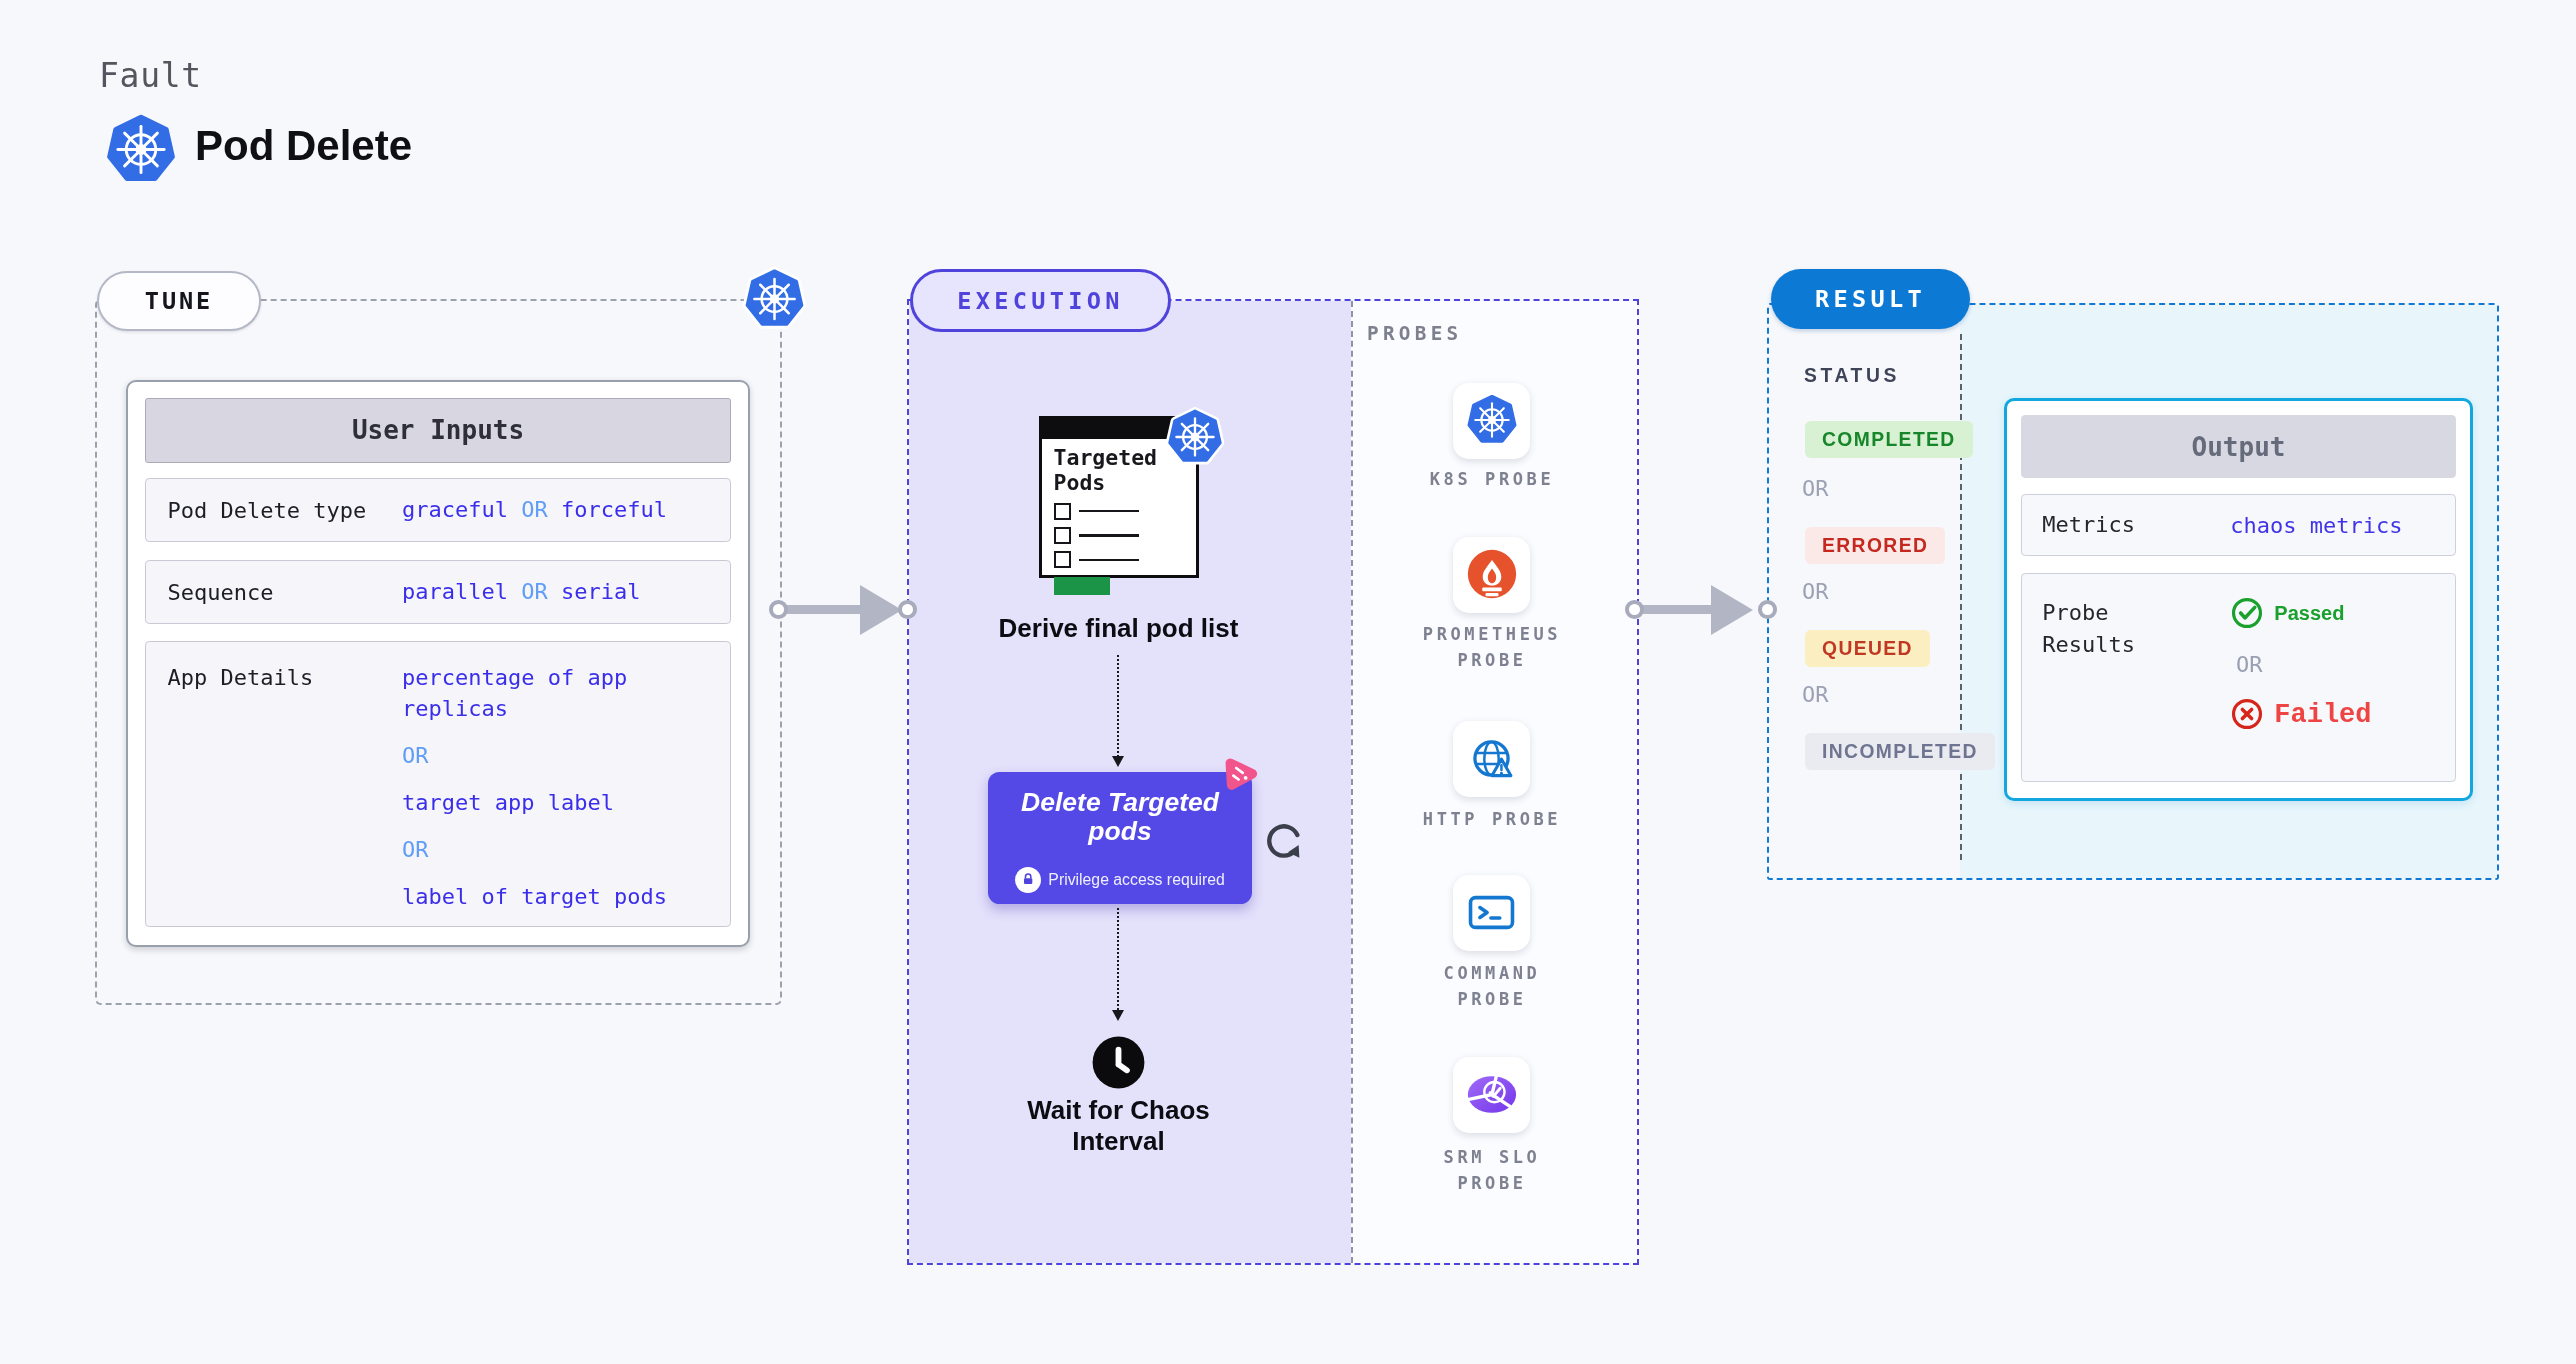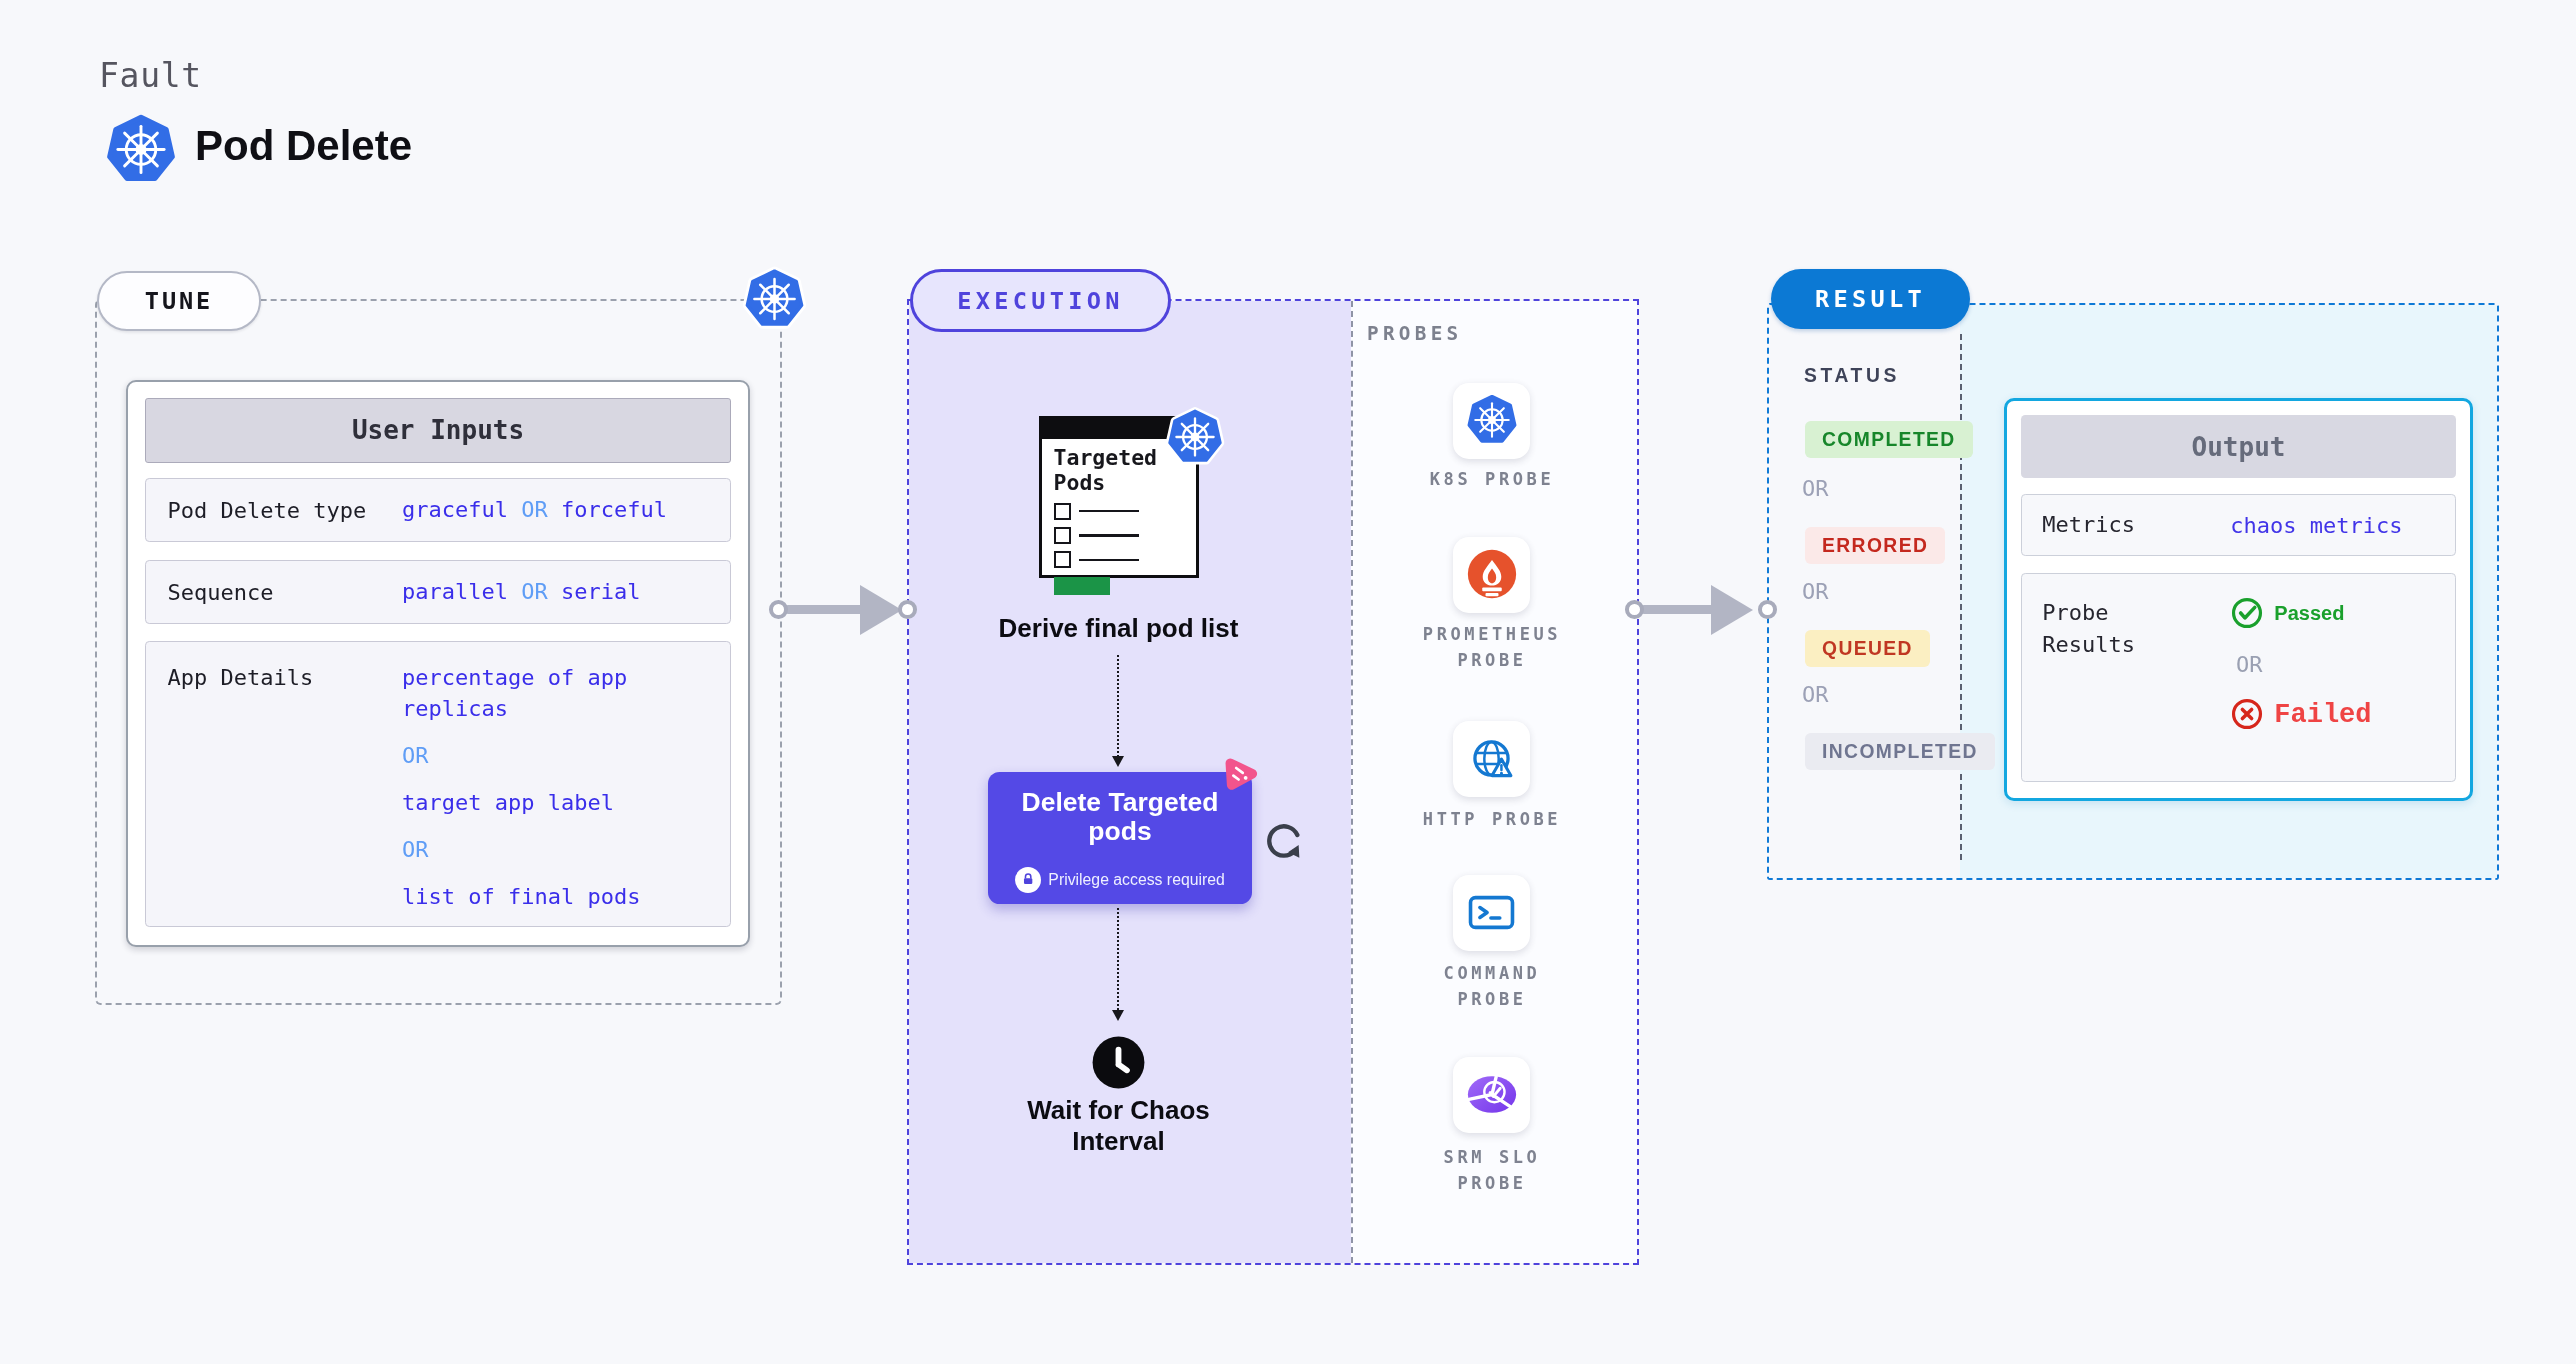--- a/index.html
+++ b/index.html
@@ -65,21 +65,21 @@
   .derive-caption{left:979px;top:613px;width:279px;}
   .wait-caption{left:1011px;top:1095px;width:215px;}
 
   .dotline{border-left:2.9px dotted #17171c;z-index:3;}
   .dothead{width:0;height:0;border-left:6.4px solid transparent;border-right:6.4px solid transparent;
            border-top:11.5px solid #17171c;z-index:3;}
 
   .delete-card{left:988px;top:772px;width:264px;height:132px;background:#5449e6;border-radius:11.5px;
                box-shadow:0 5.7px 11.5px rgba(60,50,180,.30);z-index:3;}
   .delete-title{position:absolute;top:15.8px;left:0;right:0;padding:0 26px;text-align:center;color:#fff;
-                font-weight:800;font-size:26.5px;line-height:1.12;}
+                font-weight:800;font-size:26.5px;line-height:1.12;font-style:italic;}
   .priv-row{position:absolute;bottom:11.5px;left:0;right:0;display:flex;align-items:center;justify-content:center;gap:7.2px;}
   .priv-circle{width:26px;height:26px;border-radius:50%;background:#fff;display:flex;align-items:center;justify-content:center;}
   .priv-text{color:#eef0ff;font-size:15.8px;font-weight:500;}
   .pink-icon{left:1216px;top:751px;width:47px;height:47px;z-index:4;}
   .refresh-icon{left:1264px;top:821px;width:40px;height:40px;z-index:3;}
   .clock-icon{left:1090px;top:1034px;width:57px;height:57px;z-index:3;}
 
   .probe-card{left:1453px;width:77px;height:76px;border-radius:15.8px;background:#fff;
               box-shadow:0 2.9px 7.2px rgba(50,50,80,.14);display:flex;align-items:center;justify-content:center;z-index:3;}
   .probe-label{left:1413px;width:158px;text-align:center;font:700 17px "DejaVu Sans Mono",monospace;
@@ -173,21 +173,21 @@
       <div class="ui-val vcent"><span>graceful</span> <span class="or-blue">OR</span> <span>forceful</span></div>
     </div>
 
     <div class="ui-row ui-row3">
       <div class="ui-label" style="top:23px;">App Details</div>
       <div class="ui-val" style="top:20px;">
         <div class="stackgap">percentage of app replicas</div>
         <div class="stackgap or-blue">OR</div>
         <div class="stackgap">target app label</div>
         <div class="stackgap or-blue">OR</div>
-        <div>list of final pods</div>
+        <div>label of target pods</div>
       </div>
     </div>
   </div>
 
   <div class="abs flow-dot" style="left:769px;top:600px;"></div>
   <div class="abs flow-line" style="left:784px;top:605px;width:80px;"></div>
   <div class="abs flow-head" style="left:860px;top:585px;"></div>
   <div class="abs flow-dot" style="left:898px;top:600px;"></div>
 
   <div class="abs exec-box">

